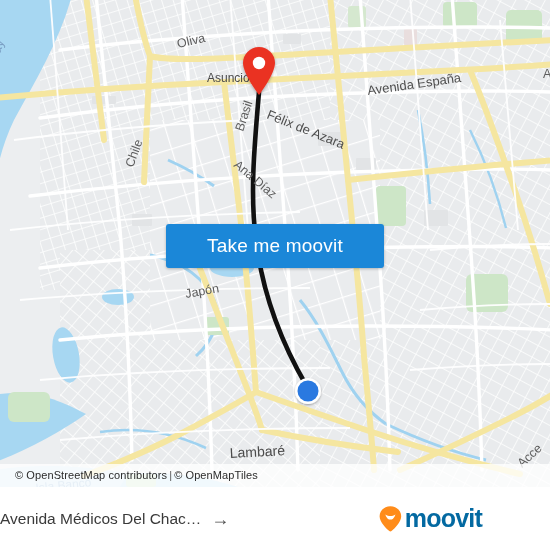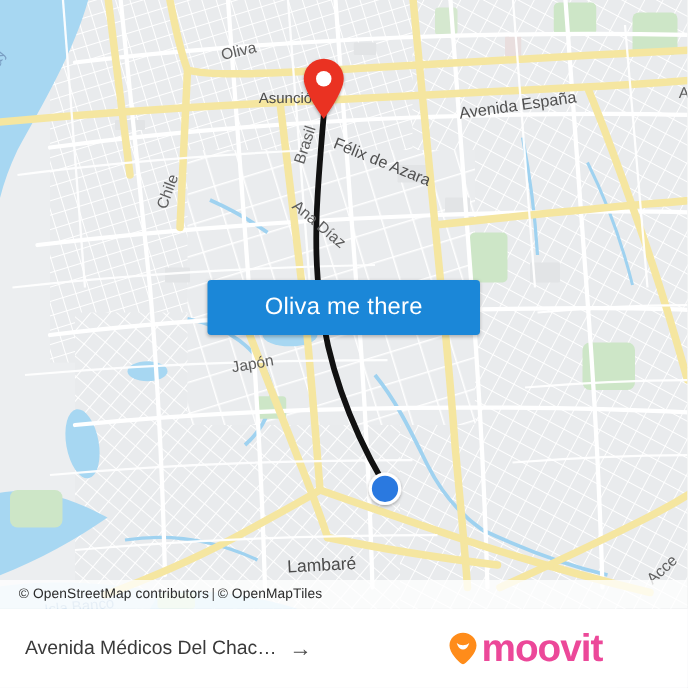--- a/index.html
+++ b/index.html
@@ -81,21 +81,21 @@
   #bottom-bar {
     position: absolute;
     left: 0;
     top: 487px;
     width: 494px;
     height: 63px;
     background: #ffffff;
     display: flex;
     align-items: center;
     box-sizing: border-box;
-    padding: 0 12px 0 20px;
+    padding: 0 12px 0 0;
   }
   .trip-endpoint {
     font-size: 15.5px;
     color: #3a3a3a;
     white-space: nowrap;
     overflow: hidden;
     text-overflow: ellipsis;
   }
   #trip-origin { max-width: 205px; }
   #trip-destination { max-width: 175px; }
@@ -106,23 +106,23 @@
     font-size: 18px;
     line-height: 1;
   }
   #brand-logo {
     margin-left: auto;
     display: flex;
     align-items: center;
     gap: 2px;
   }
   #brand-wordmark {
-    font-size: 31px;
+    font-size: 25px;
     font-weight: bold;
-    color: #ec4899;
+    color: #0369a1;
     letter-spacing: -0.8px;
     line-height: 1;
   }
 </style>
 </head>
 <body>
 
 <div id="app">
 
   <div id="map-area">
@@ -271,21 +271,21 @@
       <g filter="url(#pin-shadow)">
         <path d="M259 95 C259 95 243 74 243 63 A16 16 0 1 1 275 63 C275 74 259 95 259 95 Z" fill="#ea3323"></path>
         <circle cx="259" cy="63" r="6.2" fill="#ffffff"></circle>
       </g>
     </svg>
 
     <div id="attribution">
       <span>© OpenStreetMap contributors</span><span class="attr-sep">|</span><span>© OpenMapTiles</span>
     </div>
 
-    <button id="cta-button">Oliva me there</button>
+    <button id="cta-button">Take me moovit</button>
   </div>
 
   <div id="bottom-bar">
     <div id="trip-origin" class="trip-endpoint">Avenida Médicos Del Chac…</div>
     <div id="trip-arrow">→</div>
 
     <div id="brand-logo">
       <svg width="25" height="27" viewBox="0 0 25 27">
         <path d="M12.4 1.2 C6.4 1.2 1.6 5.7 1.6 11.3 C1.6 17.4 8.6 23.9 11.3 26.0 C11.9 26.5 12.9 26.5 13.5 26.0 C16.2 23.9 23.2 17.4 23.2 11.3 C23.2 5.7 18.4 1.2 12.4 1.2 Z" fill="#ff8c1a"></path>
         <path d="M7.4 9.4 C7.4 9.4 8.6 14.6 12.4 14.6 C16.2 14.6 17.4 9.4 17.4 9.4 C15.8 10.6 14.2 11.1 12.4 11.1 C10.6 11.1 9.0 10.6 7.4 9.4 Z" fill="#ffffff"></path>

